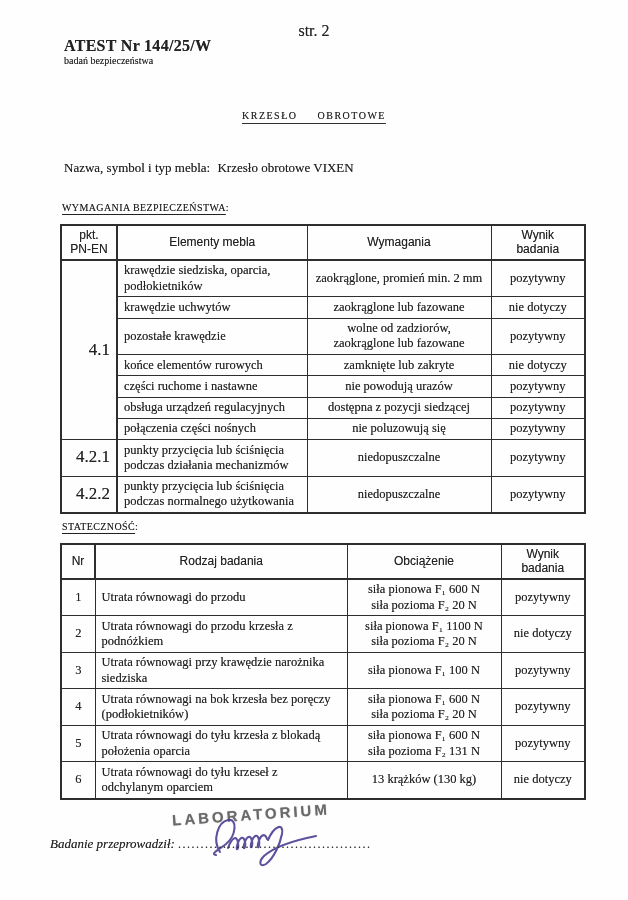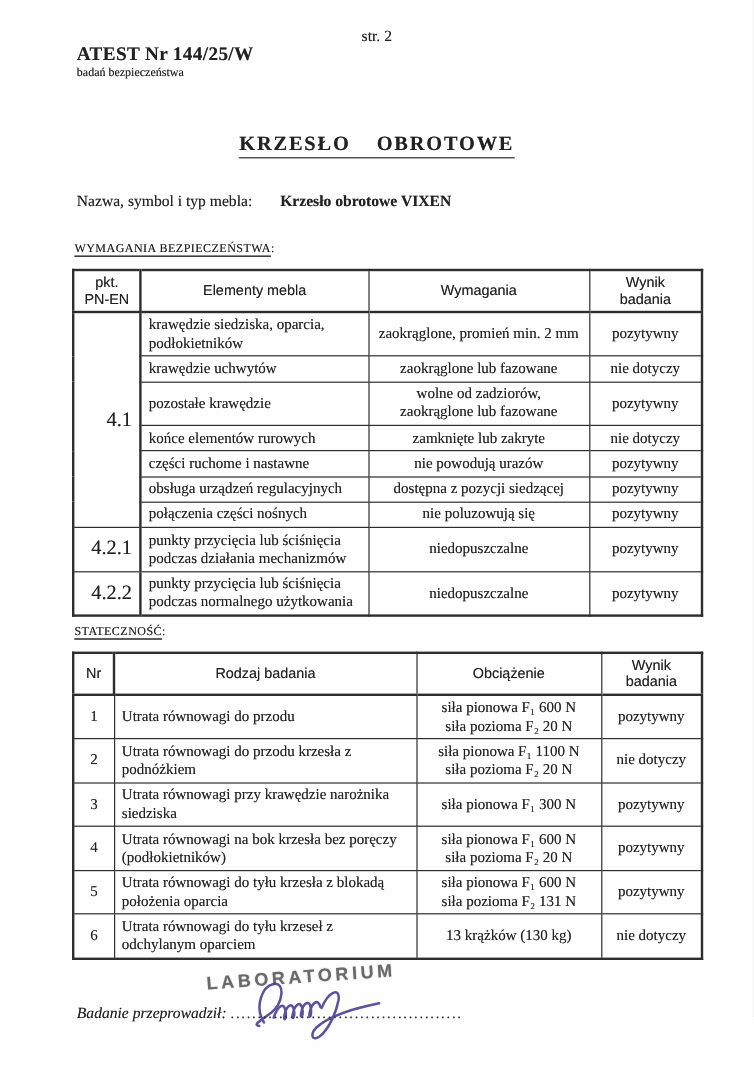--- a/index.html
+++ b/index.html
@@ -11,31 +11,31 @@
   }
   *{margin:0;padding:0;box-sizing:border-box;}
   html,body{background:#e8e8e8;}
   body{font-family:"Liberation Serif","DejaVu Serif",serif;color:var(--ink);}
   .page{
     position:relative;width:628px;height:900px;background:var(--paper);
     margin:0 auto;overflow:hidden;
     text-shadow:0 0 .4px rgba(20,20,20,.5);
   }
   .abs{position:absolute;}
-  .page-number{top:22px;left:0;width:100%;text-align:center;font-size:13px;}
+  .page-number{top:22px;left:0;width:100%;text-align:center;font-size:16px;}
   .atest-number{top:37px;left:64px;font-weight:bold;font-size:16px;letter-spacing:.3px;}
   .atest-subtitle{top:55px;left:64px;font-size:10px;}
   .doc-title{
     top:110px;left:0;width:100%;text-align:center;
-    font-size:17px;font-weight:bold;letter-spacing:1.5px;word-spacing:16px;
+    font-size:10px;font-weight:normal;letter-spacing:1.5px;word-spacing:16px;
   }
   .doc-title span{border-bottom:1.5px solid var(--line);padding-bottom:2px;}
   .product-line{top:160px;left:64px;font-size:13px;}
   .product-label{}
-  .product-value{font-weight:bold;margin-left:20px;}
+  .product-value{font-weight:normal;margin-left:4px;}
   .section-heading{font-size:10px;letter-spacing:.4px;}
   .section-heading .u{text-decoration:underline;text-underline-offset:3px;}
   .safety-heading{top:202px;left:62px;}
   .stability-heading{top:521px;left:62px;}
 
   table{border-collapse:collapse;table-layout:fixed;background:transparent;}
   .doc-table{position:absolute;left:60px;width:524px;border:2px solid var(--line);}
   .safety-table{top:224px;}
   .stability-table{top:543px;}
   .doc-table th{
@@ -66,21 +66,21 @@
   .stability-table col.c3{width:154px;}
   .stability-table col.c4{width:84px;}
 
   .stamp{
     top:806px;left:172px;
     font-family:"Liberation Sans","DejaVu Sans",sans-serif;
     font-weight:bold;font-size:15px;letter-spacing:3px;
     color:var(--stamp-ink);opacity:.82;transform:rotate(-4deg);
     text-shadow:0 0 1px rgba(70,70,70,.6);
   }
-  .footer-line{top:836px;left:64px;font-size:13px;}
+  .footer-line{top:836px;left:50px;font-size:13px;}
   .footer-label{font-style:italic;}
   .dots{letter-spacing:1.5px;font-size:12px;color:#333;}
   .signature-svg{top:810px;left:198px;pointer-events:none;}
 </style>
 </head>
 <body>
 
 <div class="page">
 
   <div class="abs page-number">str. 2</div>
@@ -201,21 +201,21 @@
       <tr>
         <td class="cell-nr">2</td>
         <td class="cell-test">Utrata równowagi do przodu krzesła z podnóżkiem</td>
         <td class="cell-load">siła pionowa F₁ 1100 N
 siła pozioma F₂ 20 N</td>
         <td class="cell-result">nie dotyczy</td>
       </tr>
       <tr>
         <td class="cell-nr">3</td>
         <td class="cell-test">Utrata równowagi przy krawędzie narożnika siedziska</td>
-        <td class="cell-load">siła pionowa F₁ 300 N</td>
+        <td class="cell-load">siła pionowa F₁ 100 N</td>
         <td class="cell-result">pozytywny</td>
       </tr>
       <tr>
         <td class="cell-nr">4</td>
         <td class="cell-test">Utrata równowagi na bok krzesła bez poręczy (podłokietników)</td>
         <td class="cell-load">siła pionowa F₁ 600 N
 siła pozioma F₂ 20 N</td>
         <td class="cell-result">pozytywny</td>
       </tr>
       <tr>

